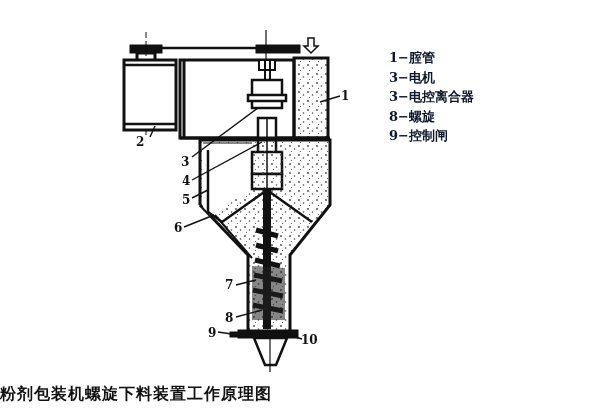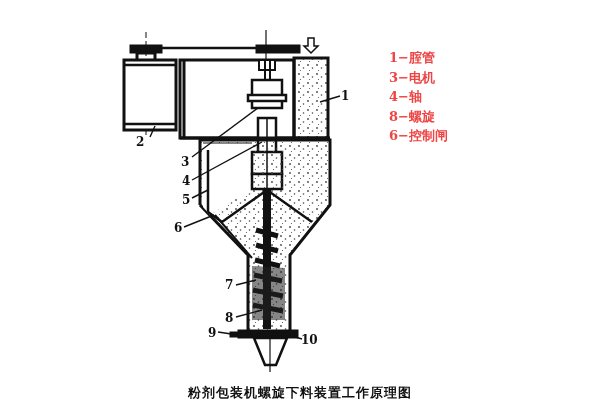--- a/index.html
+++ b/index.html
@@ -1,20 +1,20 @@
 <!DOCTYPE html>
 <html><head>
 <meta charset="utf-8">
 <style>
   html,body{margin:0;padding:0;background:#ffffff;}
   body{width:600px;height:418px;position:relative;overflow:hidden;font-family:"DejaVu Serif",serif;}
   #diagram{position:absolute;left:0;top:0;}
-  .legend{position:absolute;left:389px;top:48px;font-family:"DejaVu Serif",serif;font-weight:bold;font-size:13px;color:#ef4444;line-height:19.6px;}
+  .legend{position:absolute;left:389px;top:48px;font-family:"DejaVu Serif",serif;font-weight:bold;font-size:13px;color:#0f172a;line-height:19.6px;}
   .legend div{white-space:nowrap;}
-  .caption{position:absolute;left:0;width:600px;top:384px;text-align:center;font-family:"DejaVu Serif",serif;font-weight:bold;font-size:13px;color:#111;letter-spacing:1px;}
+  .caption{position:absolute;left:0;width:600px;top:384px;font-family:"DejaVu Serif",serif;font-weight:bold;font-size:16px;color:#111;letter-spacing:1px;}
   .lbl{font-family:"DejaVu Serif",serif;font-weight:bold;font-size:12px;fill:#111;}
 </style>
 </head>
 <body>
 
 <svg id="diagram" width="600" height="418" viewBox="0 0 600 418" xmlns="http://www.w3.org/2000/svg">
   <defs>
     <pattern id="powder" width="9" height="9" patternUnits="userSpaceOnUse">
       <circle cx="2" cy="2" r="0.9" fill="#444"></circle>
       <circle cx="6.5" cy="5" r="0.8" fill="#444"></circle>
@@ -110,18 +110,18 @@
   <text class="lbl" x="174" y="232">6</text>
   <text class="lbl" x="225" y="289">7</text>
   <text class="lbl" x="225" y="322">8</text>
   <text class="lbl" x="208" y="337">9</text>
   <text class="lbl" x="301" y="344">10</text>
 </svg>
 
 <div class="legend">
   <div>1−腟管</div>
   <div>3−电机</div>
-  <div>4−轴</div>
+  <div>3−电控离合器</div>
   <div>8−螺旋</div>
-  <div>6−控制闸</div>
+  <div>9−控制闸</div>
 </div>
 
 <div class="caption">粉剂包装机螺旋下料装置工作原理图</div>
 
 </body></html>

